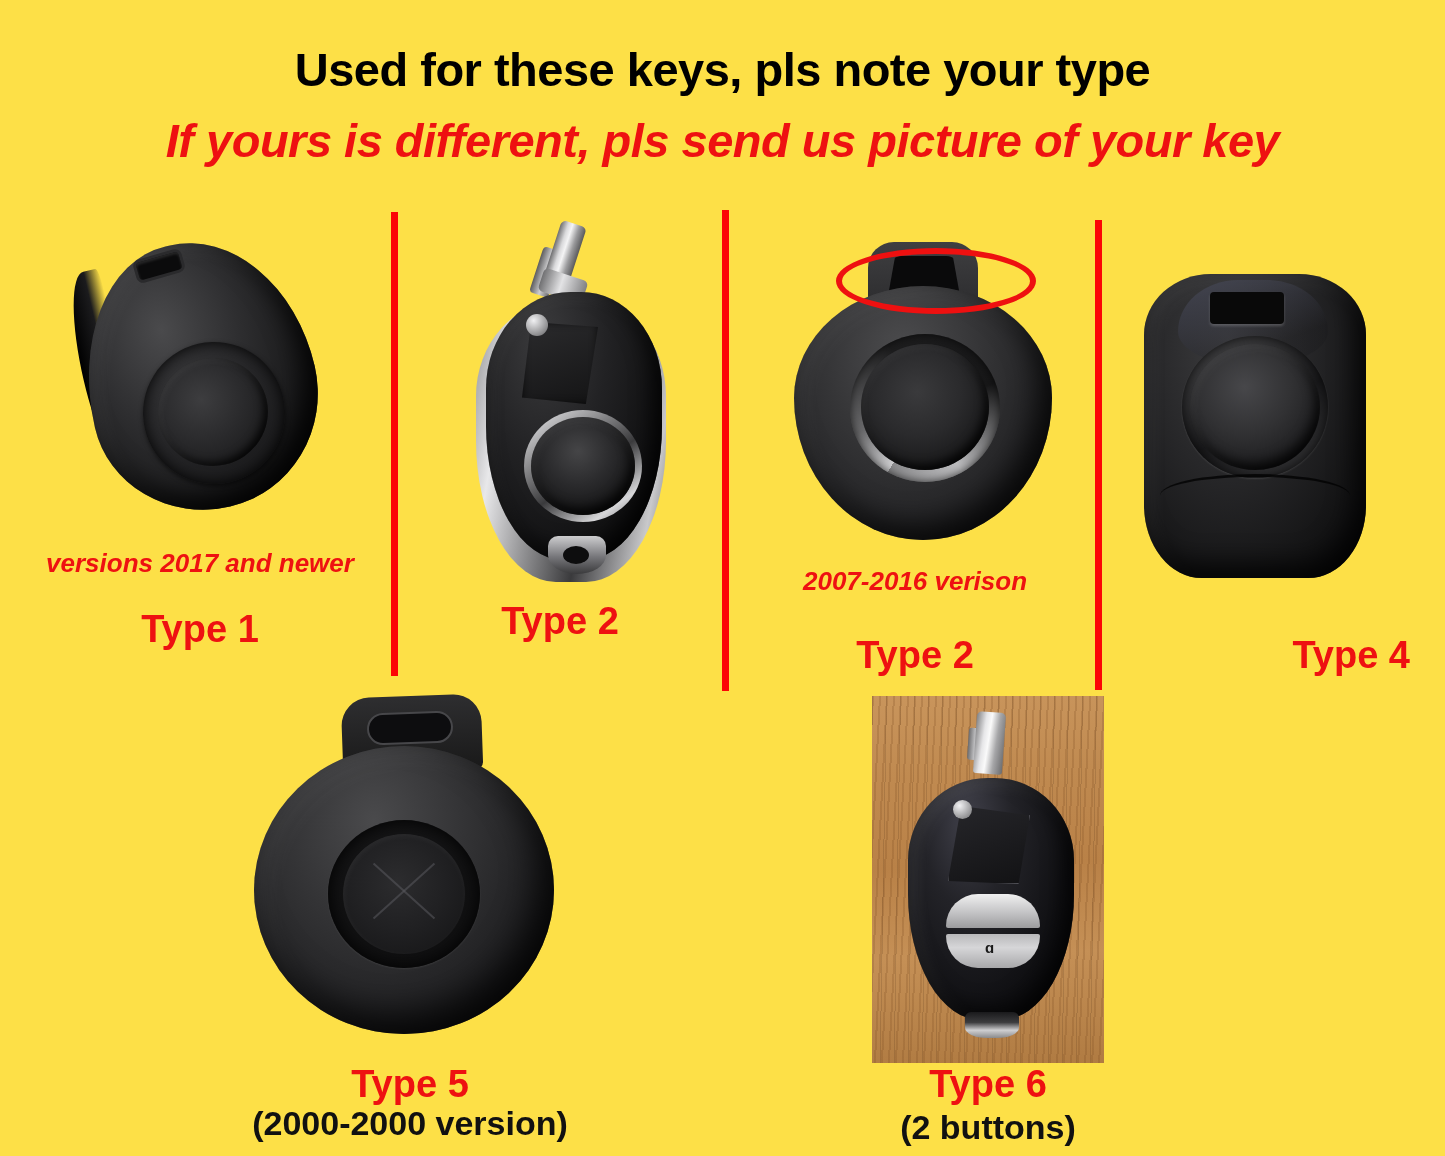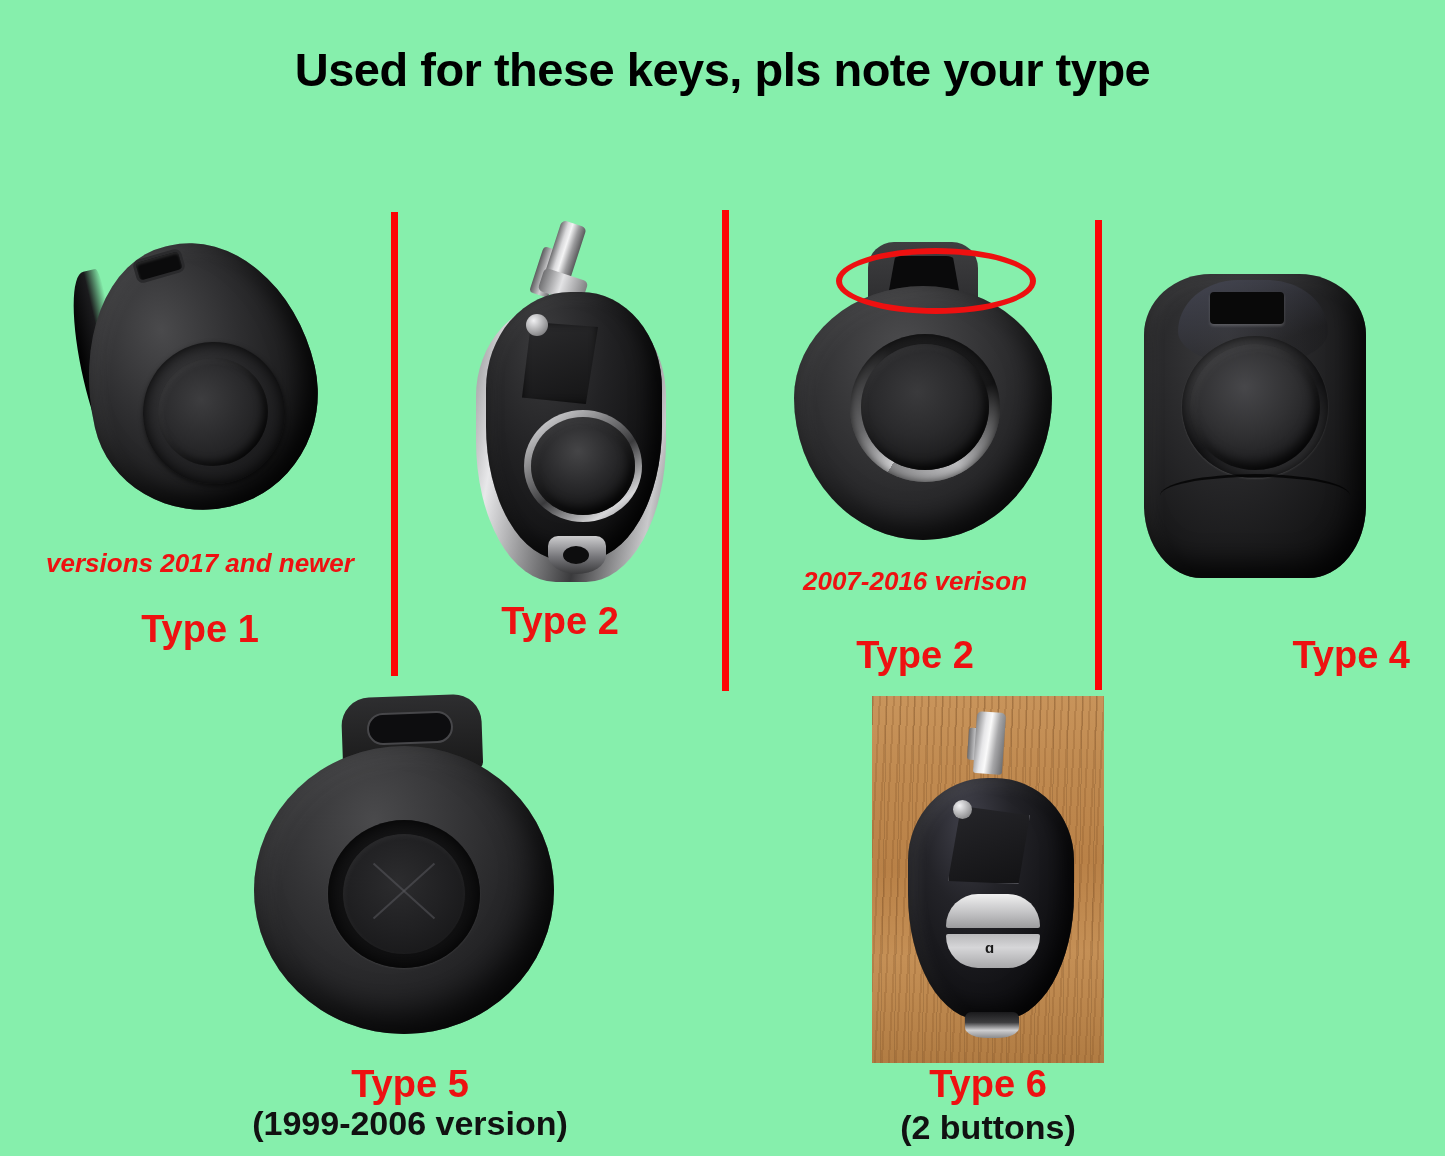--- a/index.html
+++ b/index.html
@@ -8,21 +8,21 @@
     padding: 0;
     background: #ffffff;
   }
   body {
     font-family: "Liberation Sans", sans-serif;
   }
   #page {
     position: relative;
     width: 1445px;
     height: 1156px;
-    background: #86efac;
+    background: #fde047;
     overflow: hidden;
   }
 
   
   .heading-black {
     position: absolute;
     left: 0;
     top: 42px;
     width: 1445px;
     text-align: center;
@@ -453,20 +453,21 @@
     background: linear-gradient(180deg, #1a1a1c 0%, #3c3c3e 40%, #cfcfd1 70%, #8a8a8c 100%);
     border-radius: 6px 6px 40% 40%;
   }
 </style>
 </head>
 <body>
 
 <div id="page">
 
   <div class="heading-black">Used for these keys, pls note your type</div>
+  <div class="heading-red">If yours is different, pls send us picture of your key</div>
 
   <div class="divider d1"></div>
   <div class="divider d2"></div>
   <div class="divider d3"></div>
 
   <div class="fob t1-wrap">
     <div class="t1-side"></div>
     <div class="t1-body"></div>
     <div class="t1-loop"></div>
     <div class="t1-ring"></div>
@@ -514,21 +515,21 @@
   <div class="fob t5-wrap">
     <div class="t5-neck"></div>
     <div class="t5-body"></div>
     <div class="t5-hole"></div>
     <div class="t5-recess"></div>
     <div class="t5-btn"></div>
     <div class="t5-x1"></div>
     <div class="t5-x2"></div>
   </div>
   <div class="cap cap-type" style="left:230px; top:1063px; width:360px;">Type 5</div>
-  <div class="cap cap-sub" style="left:230px; top:1104px; width:360px;">(1999-2006 version)</div>
+  <div class="cap cap-sub" style="left:230px; top:1104px; width:360px;">(2000-2000 version)</div>
 
   <div class="t6-photo">
     <div class="t6-shaft-tip"></div>
     <div class="t6-shaft"></div>
     <div class="t6-body"></div>
     <div class="t6-panel"></div>
     <div class="t6-dot"></div>
     <div class="t6-btn-top"></div>
     <div class="t6-btn-bot"></div>
     <div class="t6-lock">ɑ</div>

